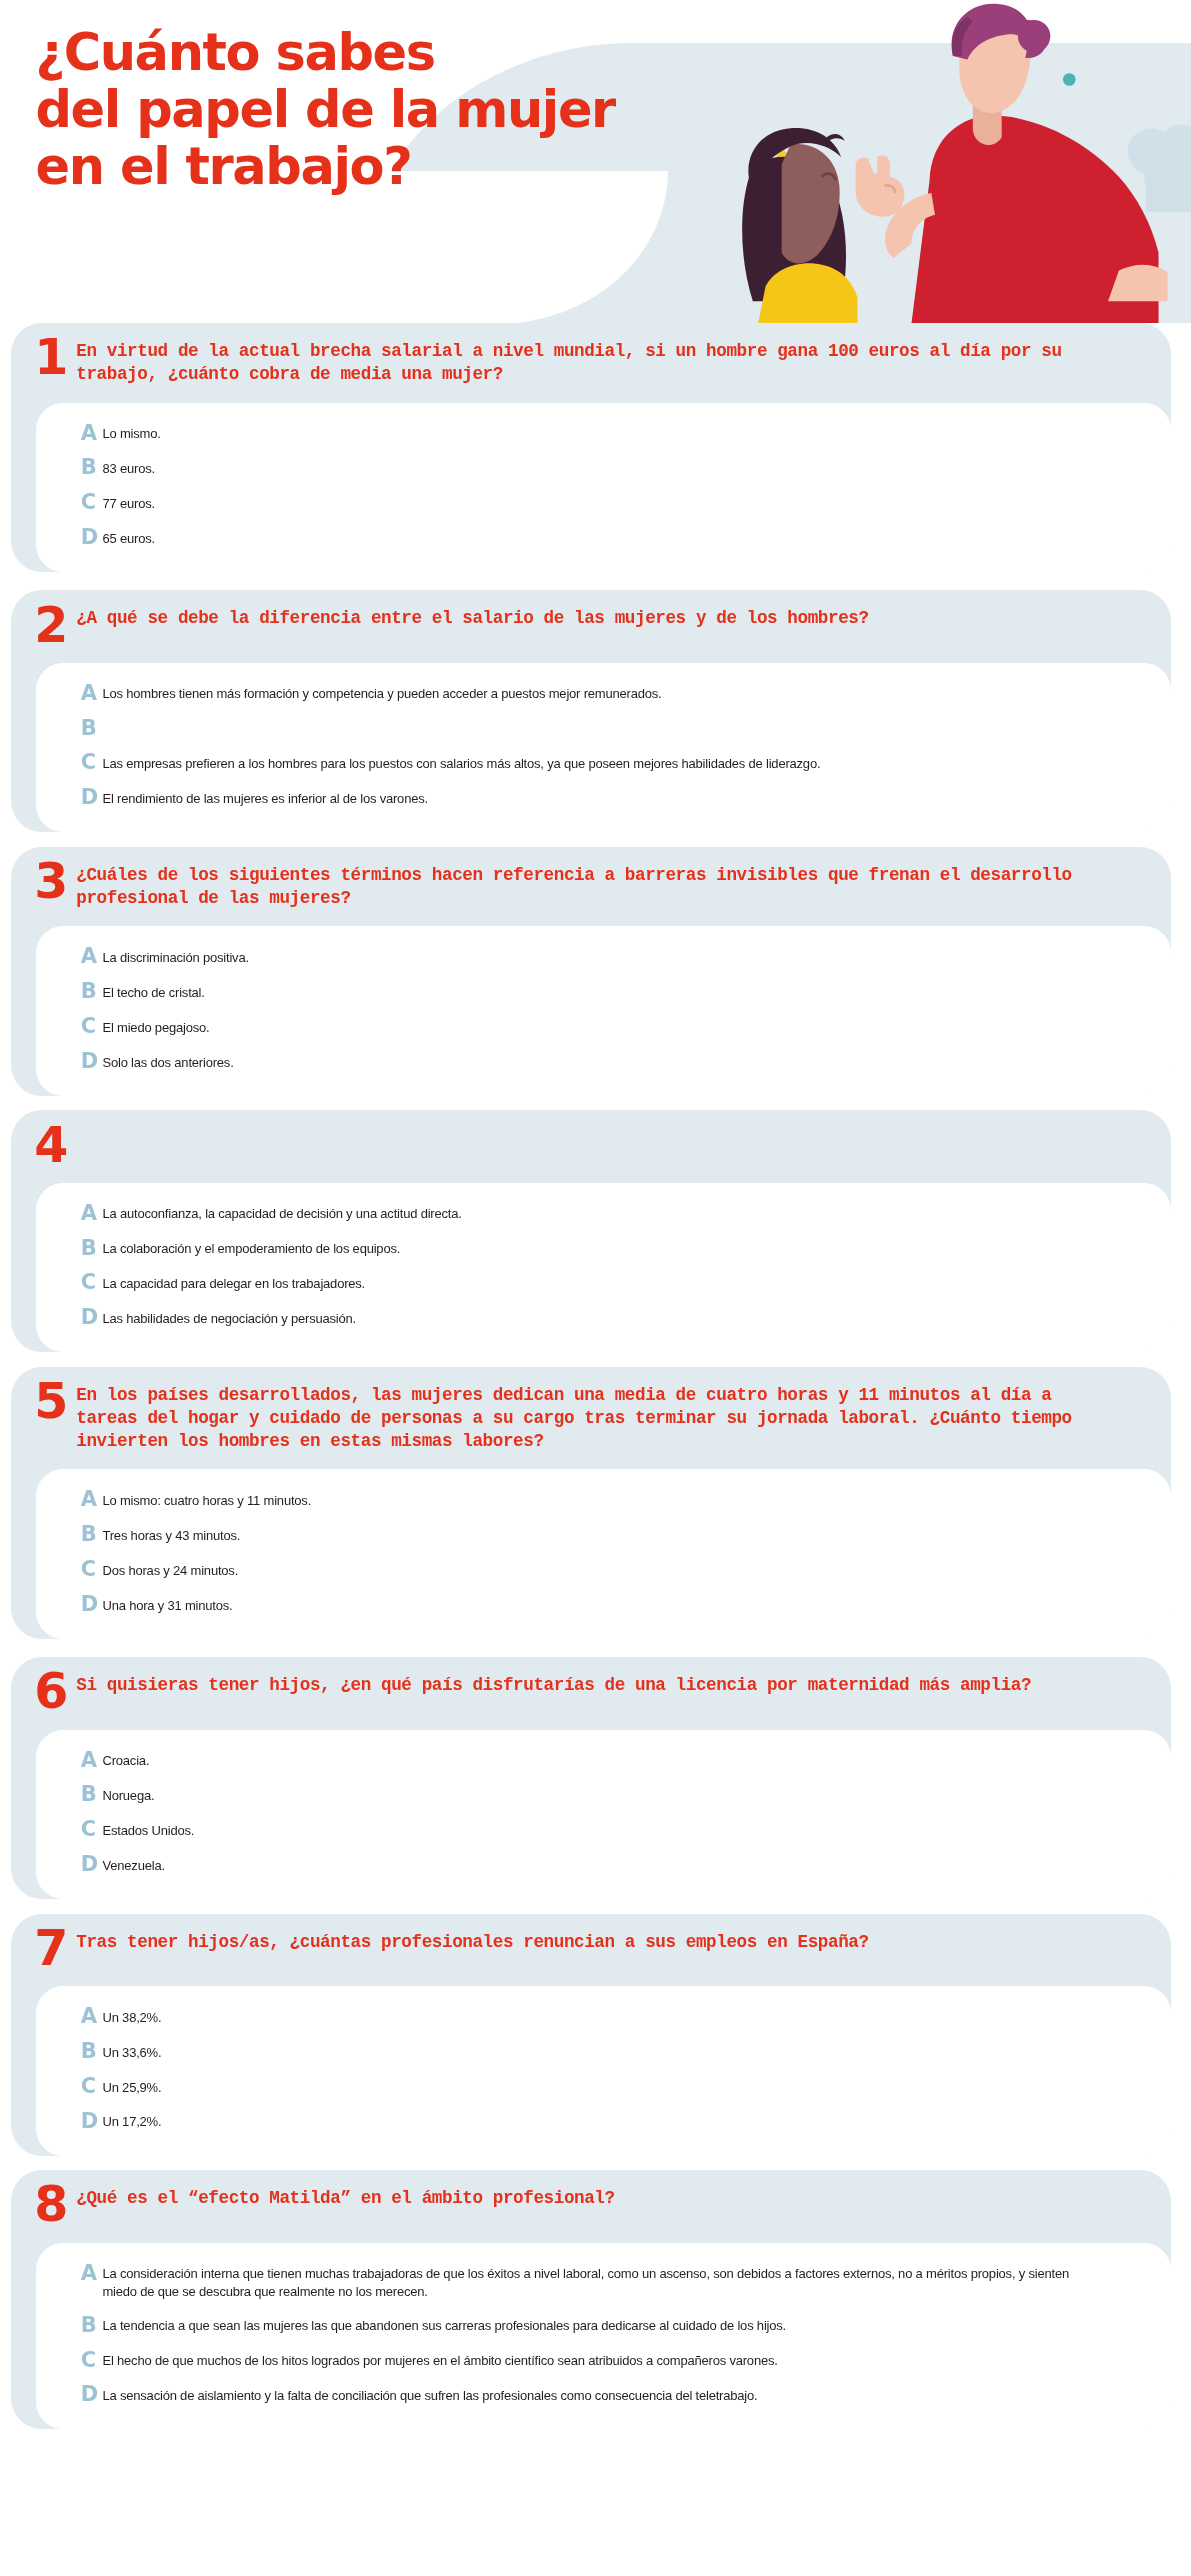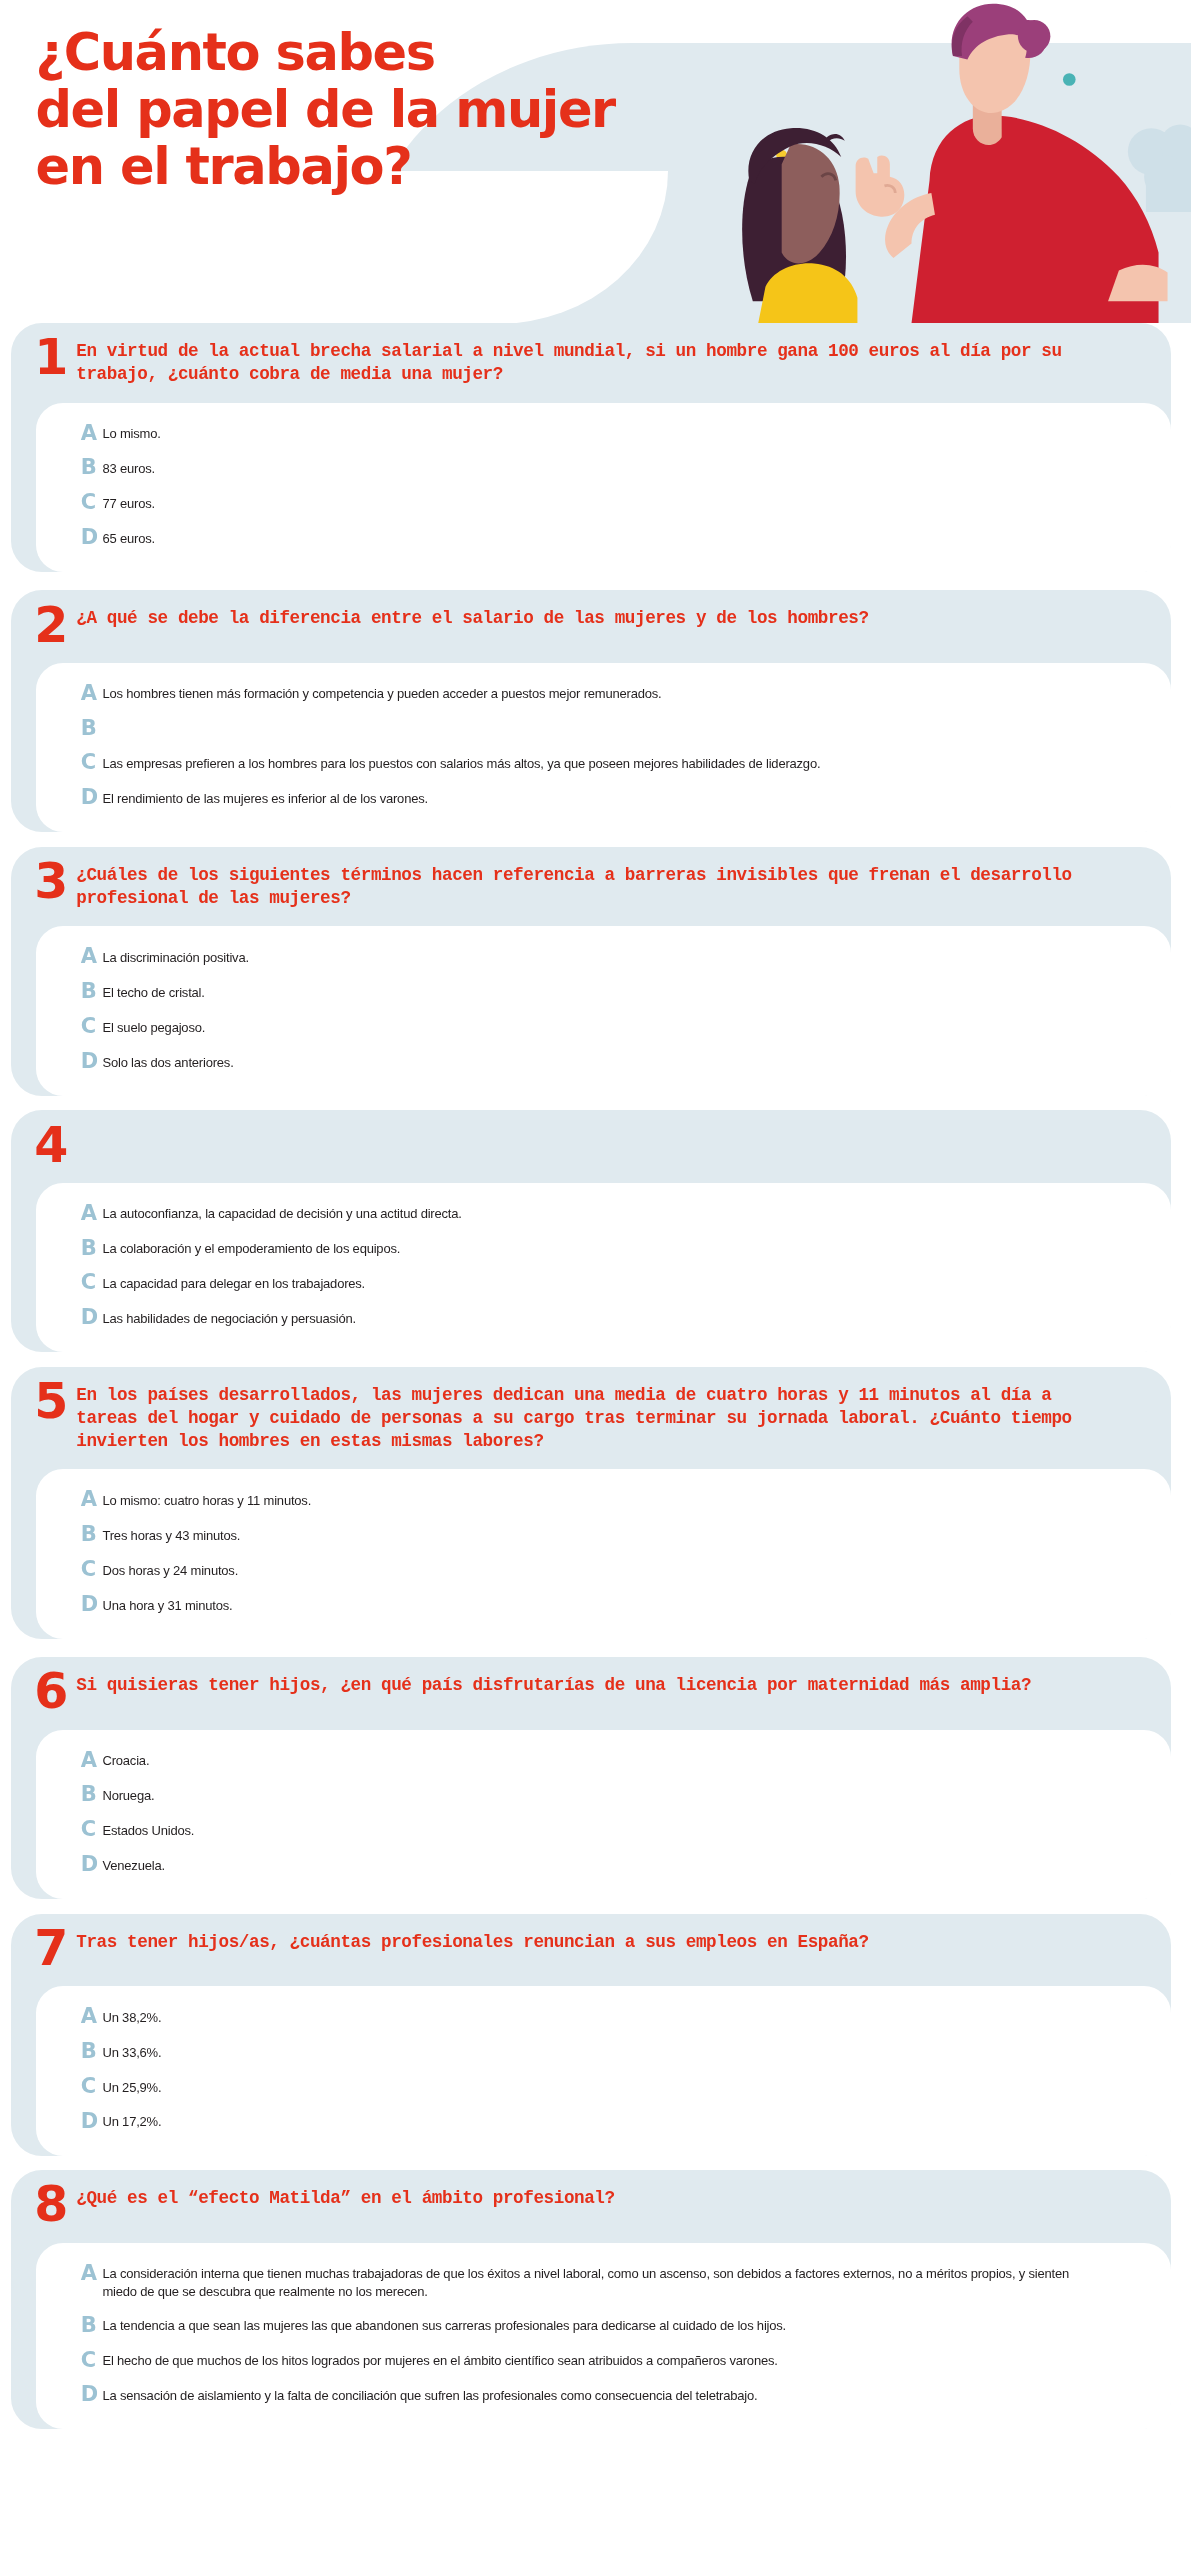--- a/index.html
+++ b/index.html
@@ -282,21 +282,21 @@
       <div class="ans">
         <span class="ans-letter">A</span>
         <span class="ans-text">La discriminación positiva.</span>
       </div>
       <div class="ans">
         <span class="ans-letter">B</span>
         <span class="ans-text">El techo de cristal.</span>
       </div>
       <div class="ans">
         <span class="ans-letter">C</span>
-        <span class="ans-text">El suelo pegajoso.</span>
+        <span class="ans-text">El miedo pegajoso.</span>
       </div>
       <div class="ans">
         <span class="ans-letter">D</span>
         <span class="ans-text">Solo las dos anteriores.</span>
       </div>
     </div>
   </div>
 
   <div class="gap-sm"></div>
 

